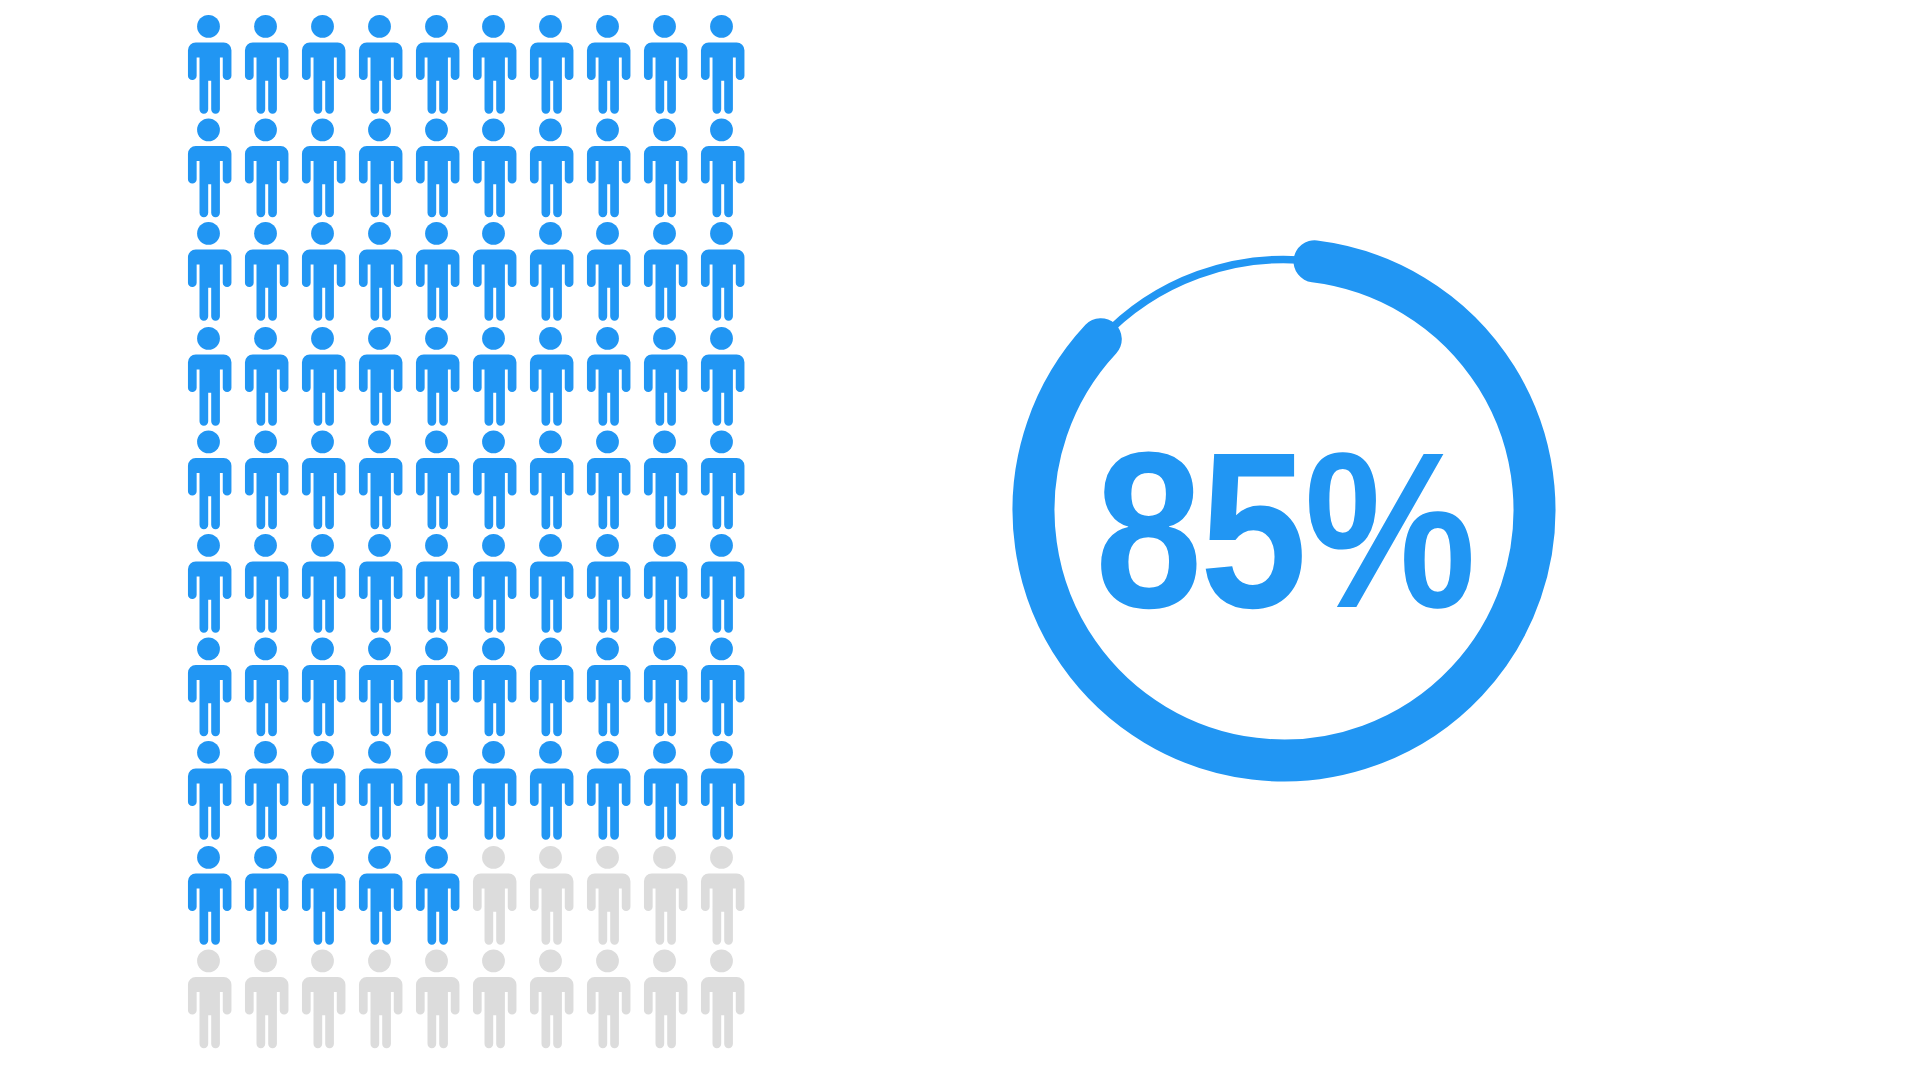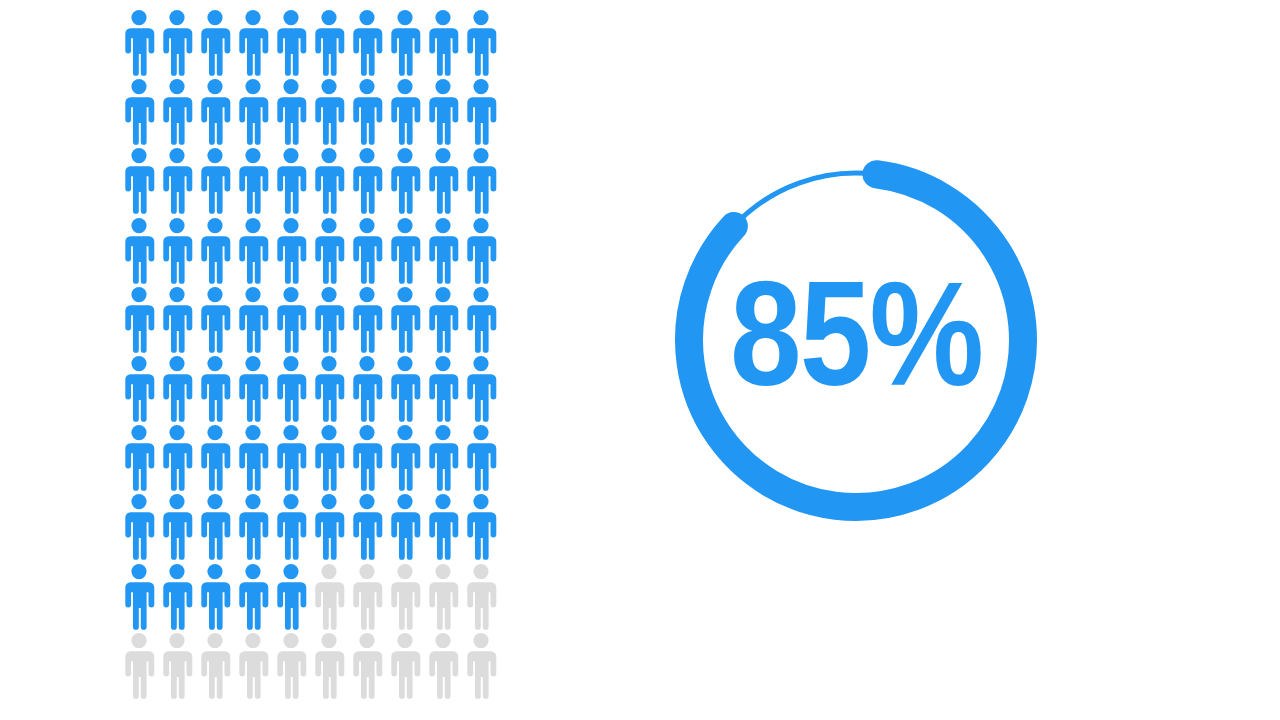--- a/index.html
+++ b/index.html
@@ -56,21 +56,21 @@
   #gauge svg {
     display: block;
     width: 420px;
     height: 420px;
     overflow: visible;
   }
 
   #gauge-label {
     position: absolute;
     left: 646px;
-    top: 124px;
+    top: 144px;
     width: 420px;
     height: 420px;
     display: flex;
     align-items: center;
     justify-content: center;
     pointer-events: none;
   }
   #gauge-label .value {
     font-family: "Liberation Sans", sans-serif;
     font-weight: 700;

